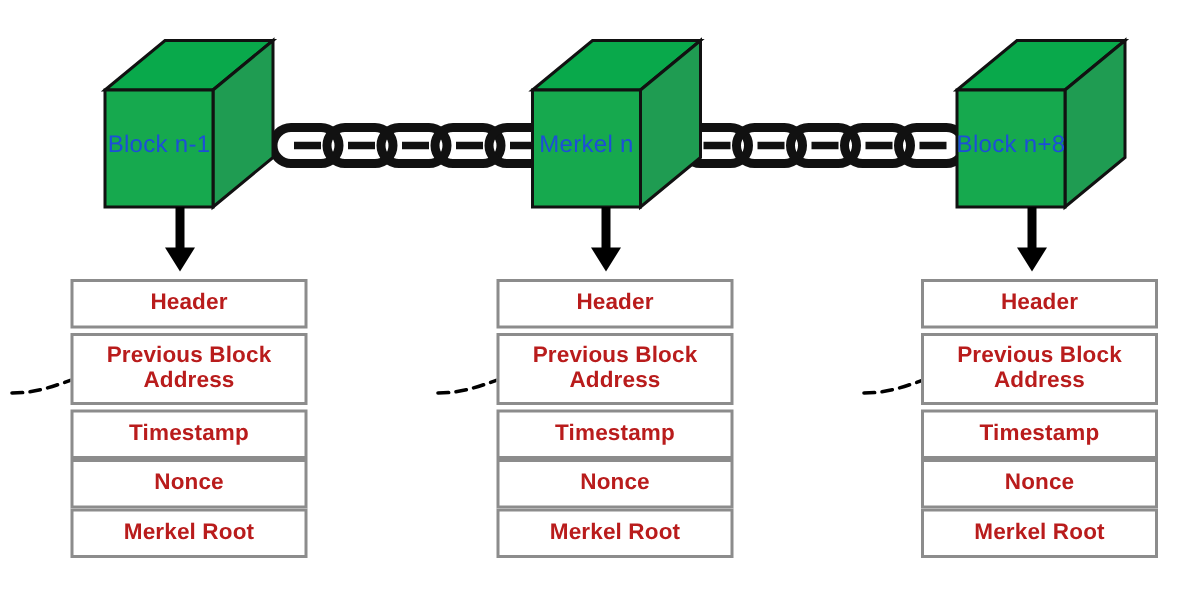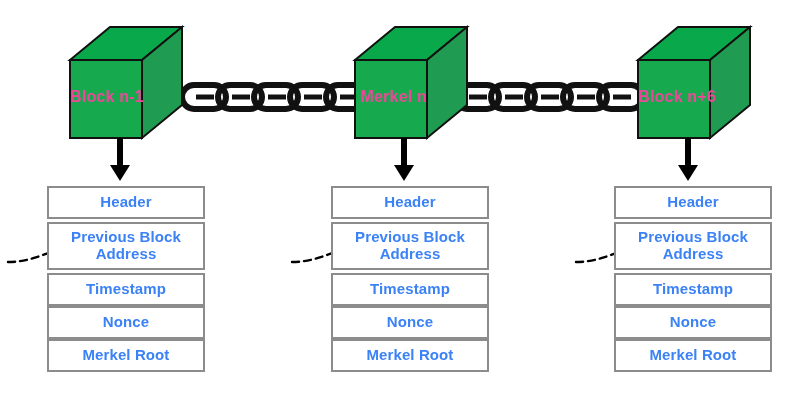--- a/index.html
+++ b/index.html
@@ -21,34 +21,34 @@
     height: 400px;
   }
   #diagram-svg {
     position: absolute;
     left: 0; top: 0;
     width: 800px;
     height: 400px;
   }
   .block-label {
     position: absolute;
-    color: #ec4899;
+    color: #1d4ed8;
     font-size: 16px;
-    font-weight: bold;
+    font-weight: normal;
     white-space: nowrap;
     letter-spacing: 0.2px;
-    text-align: right;
+    text-align: center;
     pointer-events: none;
   }
   .field-box {
     position: absolute;
     box-sizing: border-box;
     border: 2px solid #8c8c8c;
     background: #ffffff;
-    color: #3b82f6;
+    color: #b91c1c;
     font-size: 15px;
     font-weight: bold;
     display: flex;
     align-items: center;
     justify-content: center;
     text-align: center;
     line-height: 1.12;
     letter-spacing: 0.1px;
   }
 </style>
@@ -141,21 +141,21 @@
       <polygon points="678,165 698,165 688,181" fill="#000000"></polygon>
     </g>
 
     <path d="M 8,262 C 36,262 52,248 82,244" fill="none" stroke="#000000" stroke-width="2.4" stroke-dasharray="7 5" stroke-linecap="round" marker-end="url(#dash-arrowhead)"></path>
     <path d="M 292,262 C 320,262 336,248 366,244" fill="none" stroke="#000000" stroke-width="2.4" stroke-dasharray="7 5" stroke-linecap="round" marker-end="url(#dash-arrowhead)"></path>
     <path d="M 576,262 C 604,262 620,248 650,244" fill="none" stroke="#000000" stroke-width="2.4" stroke-dasharray="7 5" stroke-linecap="round" marker-end="url(#dash-arrowhead)"></path>
   </svg>
 
   <div class="block-label" style="left:70px; top:88px; width:72px;">Block n-1</div>
   <div class="block-label" style="left:355px; top:88px; width:72px;">Merkel n</div>
-  <div class="block-label" style="left:632px; top:88px; width:84px;">Block n+6</div>
+  <div class="block-label" style="left:632px; top:88px; width:84px;">Block n+8</div>
 
   <div class="field-box" style="left:47px; top:186px; width:158px; height:33px;">
     <span>Header</span>
   </div>
   <div class="field-box" style="left:47px; top:222px; width:158px; height:48px; flex-direction:column;">
     <span>Previous Block</span>
     <span>Address</span>
   </div>
   <div class="field-box" style="left:47px; top:273px; width:158px; height:33px;">
     <span>Timestamp</span>

